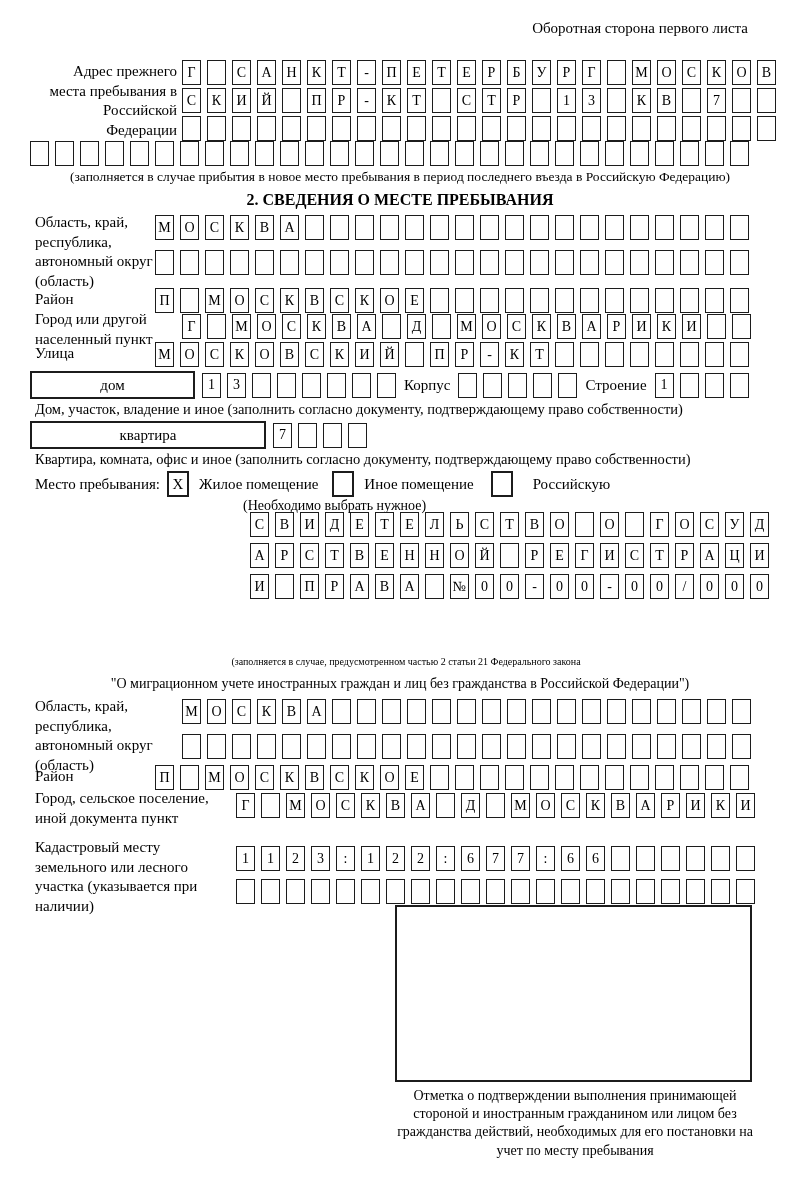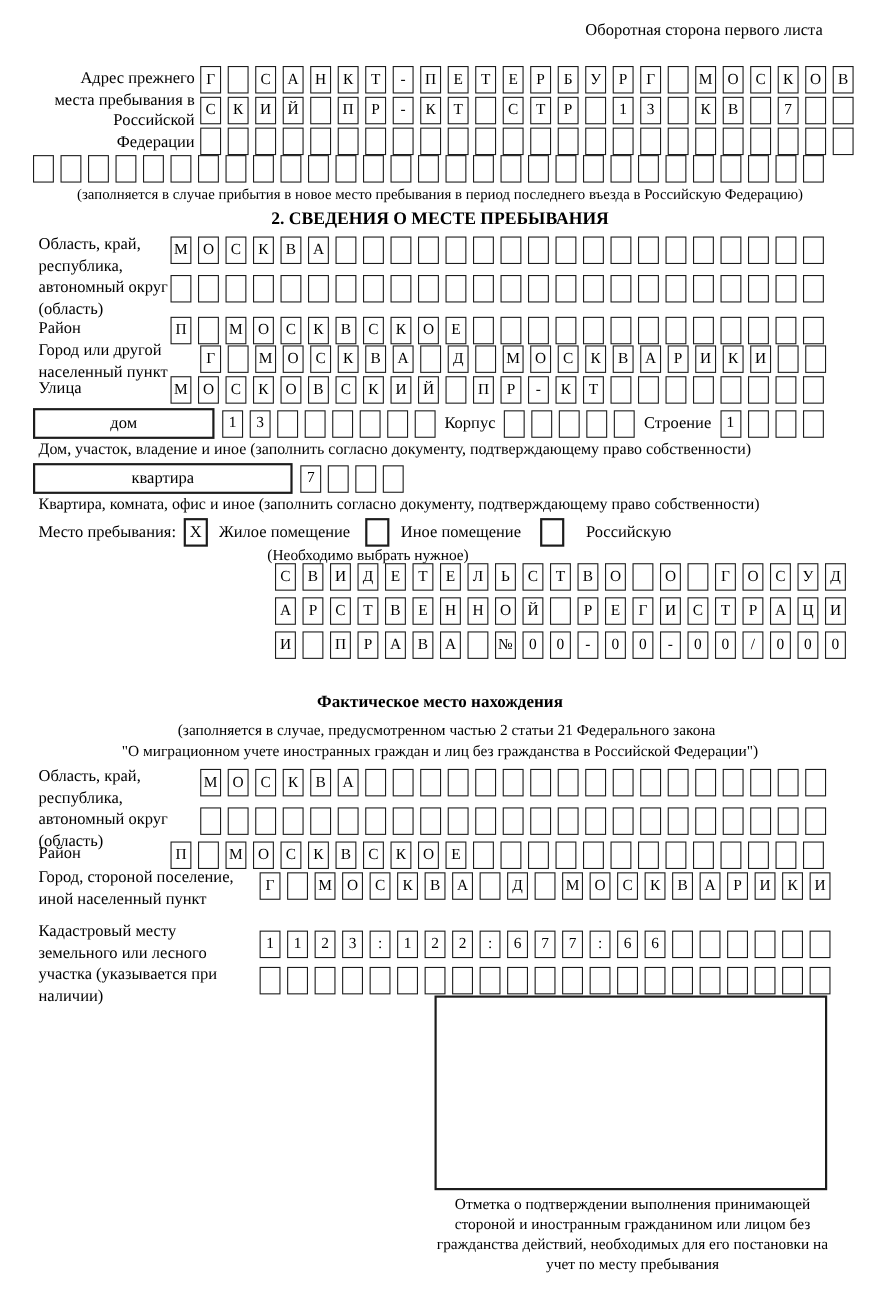--- a/index.html
+++ b/index.html
@@ -50,21 +50,21 @@
   #house-box { width:165px; }
   #house-note { top:400px; left:35px; font-size:14.5px; }
   #apt-row { top:421px; left:30px; }
   #apt-box { width:236px; }
   #apt-note { top:450px; left:35px; font-size:14.5px; }
   #stay-row { top:471px; left:35px; }
   #stay-note { top:497px; left:243px; font-size:14px; }
   #doc-label { top:512px; left:35px; width:222px; }
   #doc-grid { top:512px; left:250px; }
   #s3-title { top:630px; left:0; right:0; text-align:center; font-size:15.5px; }
-  #s3-note1 { top:656px; font-size:14px;padding-left:12px; }
+  #s3-note1 { top:656px; font-size:10px;padding-left:12px; }
   #s3-note2 { top:675px; font-size:14px; }
   #s3-region-label { top:697px; left:35px; width:158px; }
   #s3-region-grid { top:699px; left:182px; }
   #s3-district-label { top:767px; left:35px; }
   #s3-district-row { top:765px; left:155px; }
   #s3-city-label { top:789px; left:35px; width:205px; }
   #s3-city-row { top:793px; left:236px; }
   #cad-label { top:838px; left:35px; width:198px; }
   #cad-grid { top:846px; left:236px; }
   #stamp-box { top:905px; left:395px; width:357px; height:177px; }
@@ -452,21 +452,20 @@
         <div class="cell">-</div>
         <div class="cell">0</div>
         <div class="cell">0</div>
         <div class="cell">/</div>
         <div class="cell">0</div>
         <div class="cell">0</div>
         <div class="cell">0</div>
       </div>
   </div>
 
-  <div class="sec-title" id="s3-title">Фактическое место нахождения</div>
   <div class="note center" id="s3-note1">(заполняется в случае, предусмотренном частью 2 статьи 21 Федерального закона</div>
   <div class="note center" id="s3-note2">"О миграционном учете иностранных граждан и лиц без гражданства в Российской Федерации")</div>
 
   <div class="label" id="s3-region-label">Область, край, республика, автономный округ (область)</div>
   <div class="cellgroup gap10" id="s3-region-grid">
     <div class="cells">
         <div class="cell">М</div>
         <div class="cell">О</div>
         <div class="cell">С</div>
         <div class="cell">К</div>
@@ -538,21 +537,21 @@
       <div class="cell"></div>
       <div class="cell"></div>
       <div class="cell"></div>
       <div class="cell"></div>
       <div class="cell"></div>
       <div class="cell"></div>
       <div class="cell"></div>
       <div class="cell"></div>
     </div>
 
-  <div class="label" id="s3-city-label">Город, стороной поселение, иной населенный пункт</div>
+  <div class="label" id="s3-city-label">Город, сельское поселение, иной документа пункт</div>
   <div class="cells abs" id="s3-city-row">
       <div class="cell">Г</div>
       <div class="cell"></div>
       <div class="cell">М</div>
       <div class="cell">О</div>
       <div class="cell">С</div>
       <div class="cell">К</div>
       <div class="cell">В</div>
       <div class="cell">А</div>
       <div class="cell"></div>

